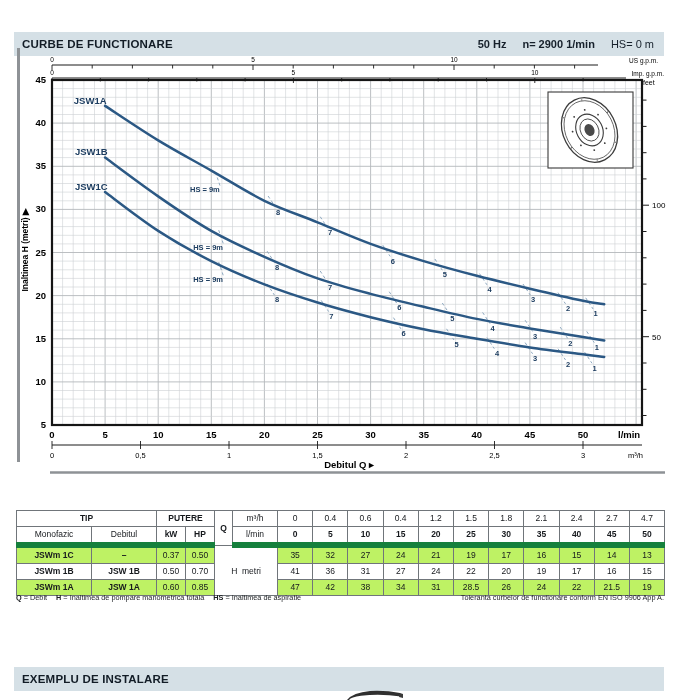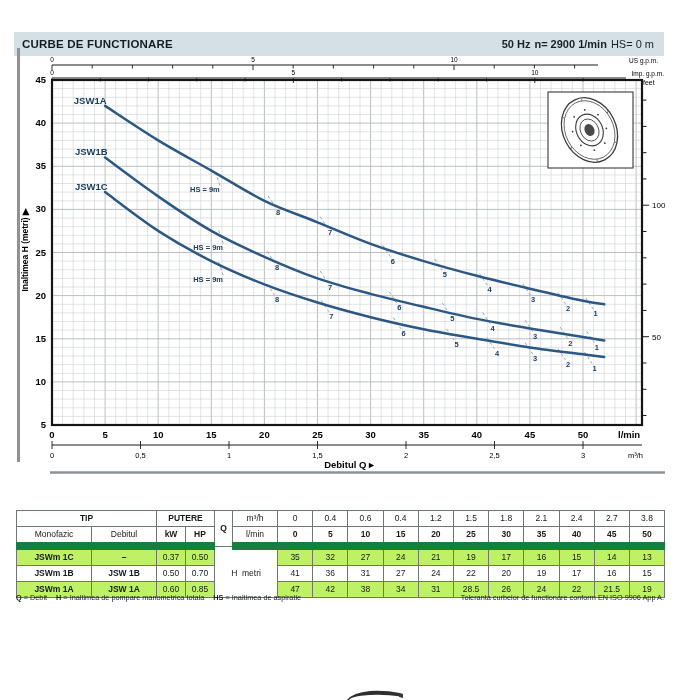--- a/index.html
+++ b/index.html
@@ -2,32 +2,32 @@
 <html><head>
 <meta charset="utf-8">
 <style>
   html,body{margin:0;padding:0;background:#fff;}
   .page{position:relative;width:678px;height:700px;background:#fff;overflow:hidden;
         font-family:"Liberation Sans",sans-serif;color:#1a1a1a;}
   .bar{position:absolute;left:14px;width:650px;height:24px;background:#d5e0e6;
        display:flex;align-items:center;justify-content:space-between;box-sizing:border-box;
        padding:0 10px 0 8px;}
   .bar .title{font-size:11.5px;font-weight:bold;color:#121c26;letter-spacing:.2px;}
-  .bar .specs{font-size:11px;color:#16202b;display:flex;gap:4px;align-items:flex-end;}
+  .bar .specs{font-size:11px;color:#16202b;display:flex;gap:16px;align-items:flex-end;}
   .bar .specs .b{font-weight:bold;}
   #top-bar{top:12px;margin-top:20px;}
   #bottom-bar{top:667px;}
   #chart-wrap{position:absolute;left:0;top:45px;width:678px;height:437px;}
   svg{font-family:"Liberation Sans",sans-serif;}
   #table-wrap{position:absolute;left:16px;top:510px;width:648px;}
   table.perf{border-collapse:collapse;table-layout:fixed;width:648px;font-size:8.5px;color:#16191d;}
   table.perf td{border:1px solid #70757a;text-align:center;vertical-align:middle;
                 height:15px;padding:0;line-height:1;background:#fff;overflow:hidden;white-space:nowrap;}
   table.perf{border:1.5px solid #2f3338;}
-  table.perf td.hdrline{border-bottom:8px solid #15803d;}
+  table.perf td.hdrline{border-bottom:6px solid #15803d;}
   table.perf td.shade{background:#bef264;}
   table.perf td.b{font-weight:bold;}
   .footnotes{position:absolute;left:16px;top:593px;width:648px;font-size:7.3px;color:#1c1f23;
              display:flex;justify-content:space-between;}
   .fnk{font-weight:bold;}
   .fnseg{margin-right:9px;}
   #install-sliver{position:absolute;left:330px;top:686px;width:120px;height:14px;}
 </style>
 </head>
 <body>
@@ -353,21 +353,21 @@
             <td class="">0</td>
             <td class="">0.4</td>
             <td class="">0.6</td>
             <td class="">0.4</td>
             <td class="">1.2</td>
             <td class="">1.5</td>
             <td class="">1.8</td>
             <td class="">2.1</td>
             <td class="">2.4</td>
             <td class="">2.7</td>
-            <td class="">3.8</td>
+            <td class="">4.7</td>
           </tr>
           <tr>
             <td class="hdrline">Monofazic</td>
             <td class="hdrline">Debitul</td>
             <td class="b hdrline">kW</td>
             <td class="b hdrline">HP</td>
             <td class="hdrline">l/min</td>
             <td class="b hdrline">0</td>
             <td class="b hdrline">5</td>
             <td class="b hdrline">10</td>
@@ -434,19 +434,22 @@
           </tr>
         </tbody>
       </table>
     </div>
 
   <div class="footnotes">
     <span id="fn-left"><span class="fnseg"><span class="fnk">Q</span> = Debit</span><span class="fnseg"><span class="fnk">H</span> = Inaltimea de pompare manometrica totala</span><span class="fnseg"><span class="fnk">HS</span> = Inaltimea de aspiratie</span></span>
     <span>Toleranta curbelor de functionare conform EN ISO 9906 App A.</span>
   </div>
 
+  <div class="bar" id="bottom-bar">
+    <span class="title">EXEMPLU DE INSTALARE</span>
+  </div>
 
   <svg id="install-sliver" viewBox="0 0 120 14">
     <path d="M17,14 Q23,6.5 40,5 Q56,4.2 70,7 L71,10.5 Q50,7.5 31,9.8 Q21,11 19,14 Z" fill="#2f2f2f"></path>
     <path d="M70,7 L73,8 L73,12 L69,11 Z" fill="#3a3a3a"></path>
   </svg>
 
 </div>
 
 </body></html>

